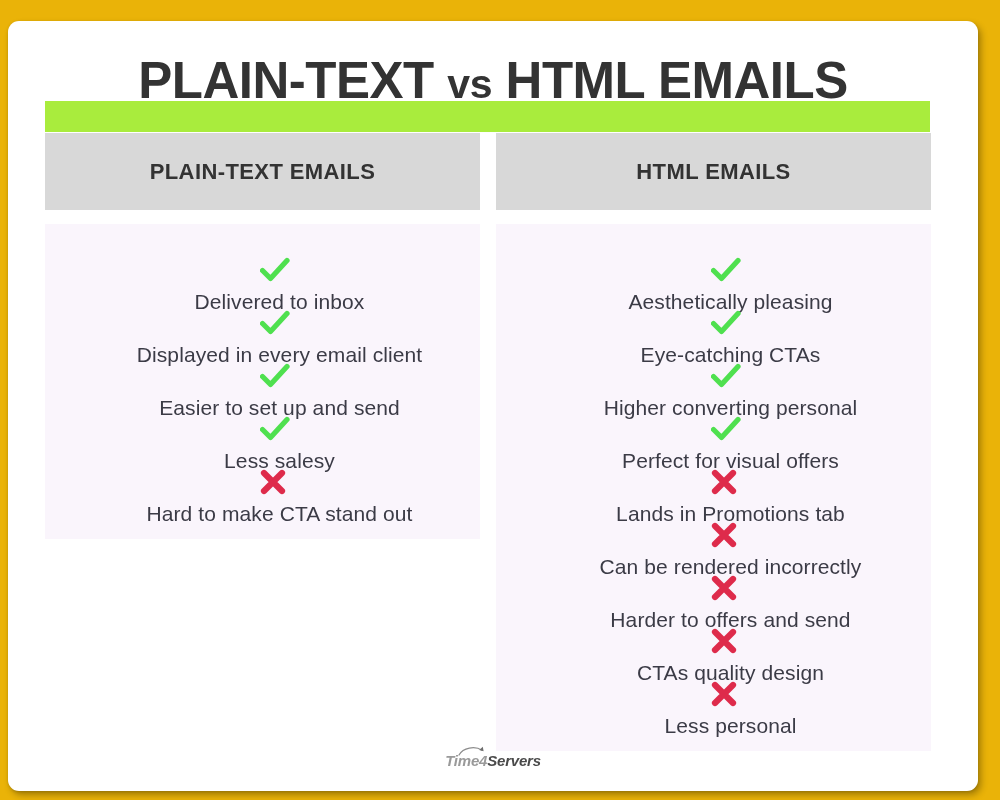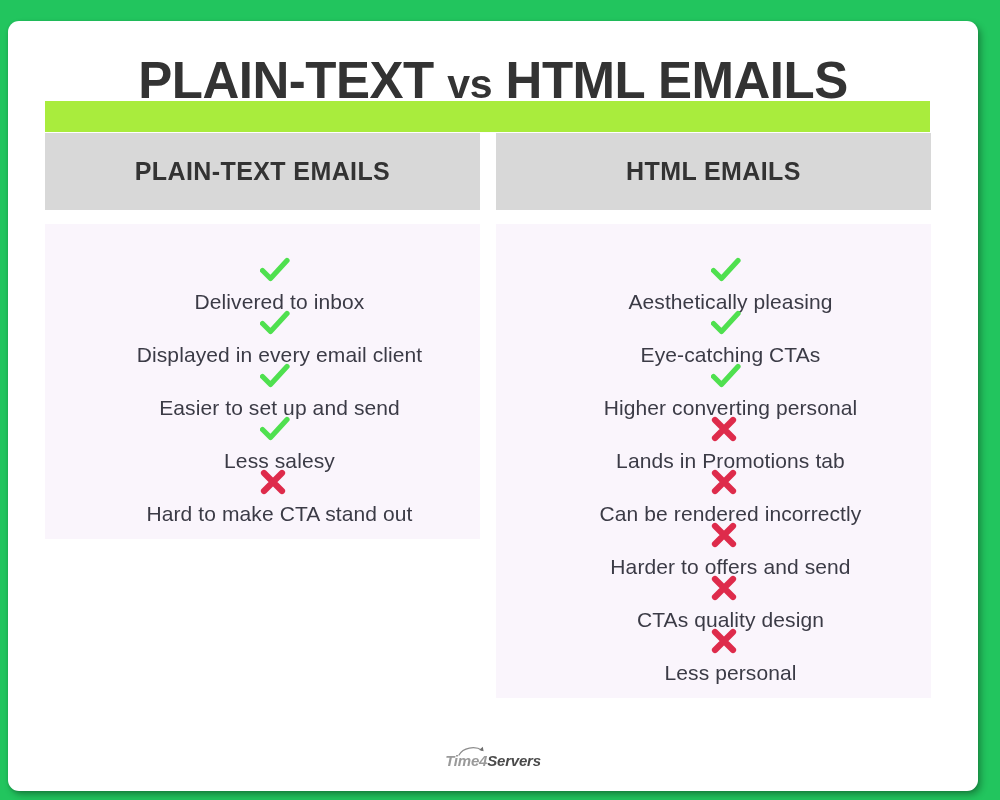--- a/index.html
+++ b/index.html
@@ -6,21 +6,21 @@
     margin: 0;
     padding: 0;
     background: #ffffff;
     font-family: "Liberation Sans", sans-serif;
   }
 
   #stage {
     position: relative;
     width: 1000px;
     height: 800px;
-    background: #22c55e;
+    background: #eab308;
     overflow: hidden;
   }
 
   
   .card {
     position: absolute;
     left: 8px;
     top: 21px;
     width: 970px;
     height: 770px;
@@ -79,21 +79,21 @@
   }
   .col-left  { left: 0px; }
   .col-right { left: 451px; }
 
   .col-header {
     height: 77px;
     background: #D8D8D8;
     display: flex;
     align-items: center;
     justify-content: center;
-    font-size: 25px;
+    font-size: 22px;
     font-weight: bold;
     color: #333333;
     letter-spacing: 0.4px;
   }
 
   .col-body {
     margin-top: 14px;
     background: #FAF5FC;
     padding: 26px 0 24px 0;
   }
@@ -226,20 +226,28 @@
               </span>
               <span class="item-label">Eye-catching CTAs</span>
             </div>
             <div class="item">
               <span class="item-icon">
                 <svg width="30" height="26" viewBox="0 0 30 26">
                   <path d="M2.5 13.5 L10.5 21.5 L27 3.5" stroke="#4FE04F" stroke-width="5.2" fill="none" stroke-linecap="round" stroke-linejoin="round"></path>
                 </svg>
               </span>
               <span class="item-label">Higher converting personal</span>
+            </div>
+            <div class="item">
+              <span class="item-icon">
+                <svg width="30" height="26" viewBox="0 0 30 26">
+                  <path d="M2.5 13.5 L10.5 21.5 L27 3.5" stroke="#4FE04F" stroke-width="5.2" fill="none" stroke-linecap="round" stroke-linejoin="round"></path>
+                </svg>
+              </span>
+              <span class="item-label">Perfect for visual offers</span>
             </div>
             <div class="item">
               <span class="item-icon">
                 <svg width="26" height="26" viewBox="0 0 26 26">
                   <path d="M4 4 L22 22 M22 4 L4 22" stroke="#DE2B4B" stroke-width="6.2" fill="none" stroke-linecap="round"></path>
                 </svg>
               </span>
               <span class="item-label">Lands in Promotions tab</span>
             </div>
             <div class="item">

